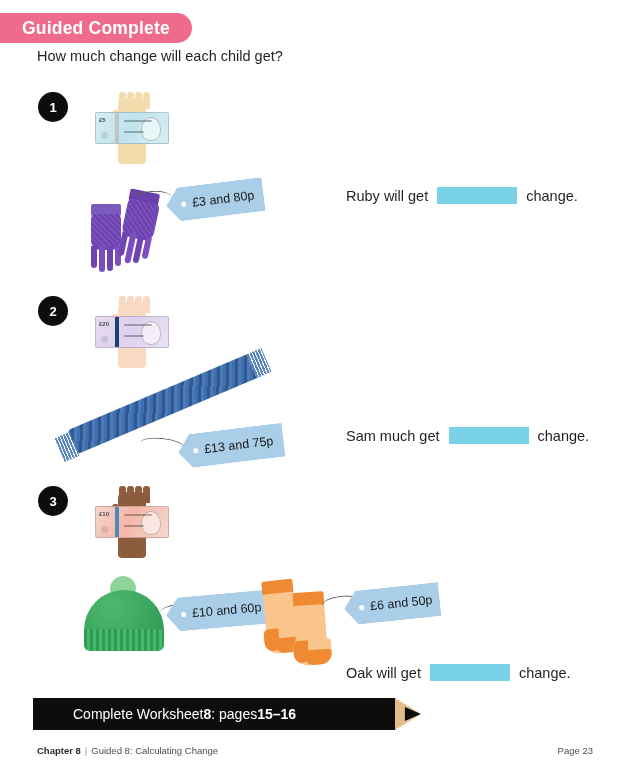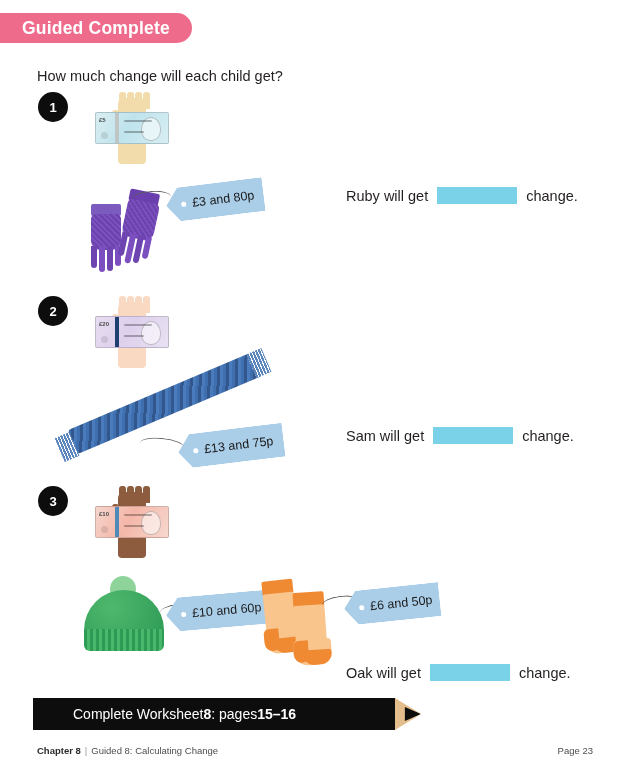--- a/index.html
+++ b/index.html
@@ -28,21 +28,21 @@
     color: #ffffff;
     font-size: 17.5px;
     font-weight: bold;
     letter-spacing: 0.2px;
   }
 
   
   .prompt {
     position: absolute;
     left: 37px;
-    top: 68px;
+    top: 48px;
     font-size: 14.5px;
     color: #231f20;
   }
 
   
   .question { position: absolute; left: 0; width: 626px; }
   #q1 { top: 92px; }
   #q2 { top: 296px; }
   #q3 { top: 486px; }
 
@@ -320,21 +320,21 @@
     <div class="fringe" style="left:196px; top:-4px; transform:rotate(-23deg);"></div>
   </div>
 
   <div class="tag-string" style="left:140px; top:142px; width:44px; transform:rotate(6deg);"></div>
   <div class="tag" style="left:178px; top:133px; width:106px; transform:rotate(-7deg);">
     <span class="hole"></span>
     <span>£13 and 75p</span>
   </div>
 
   <div class="answer-line" style="left:346px; top:131px;">
-    <span>Sam will get</span>
+    <span>Sam much get</span>
     <span class="answer-box"></span>
     <span>change.</span>
   </div>
 </div>
 
 <div class="question" id="q3">
   <div class="num-badge">3</div>
 
   <div class="hand-wrap">
     <div class="finger" style="left:27px; background:#8d5c3e;"></div>

